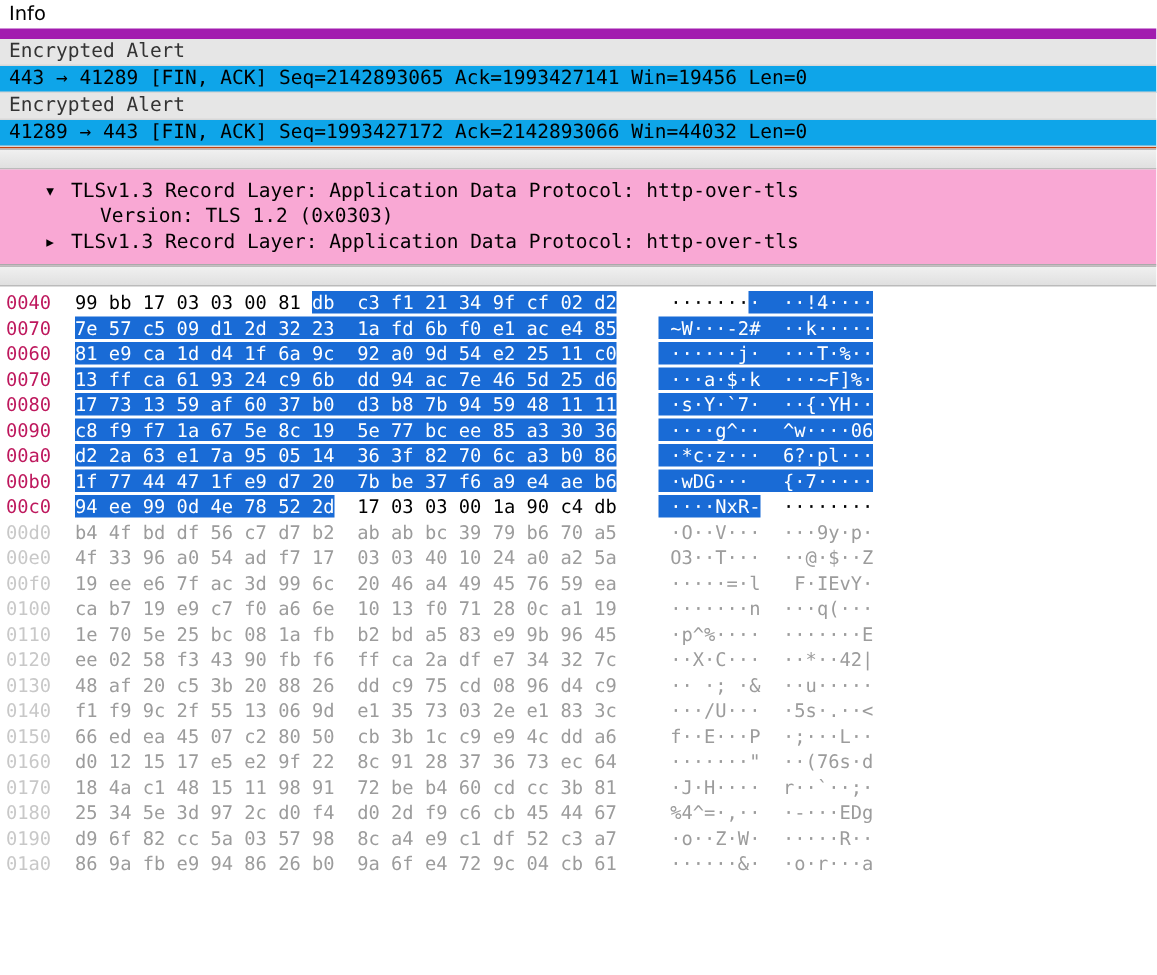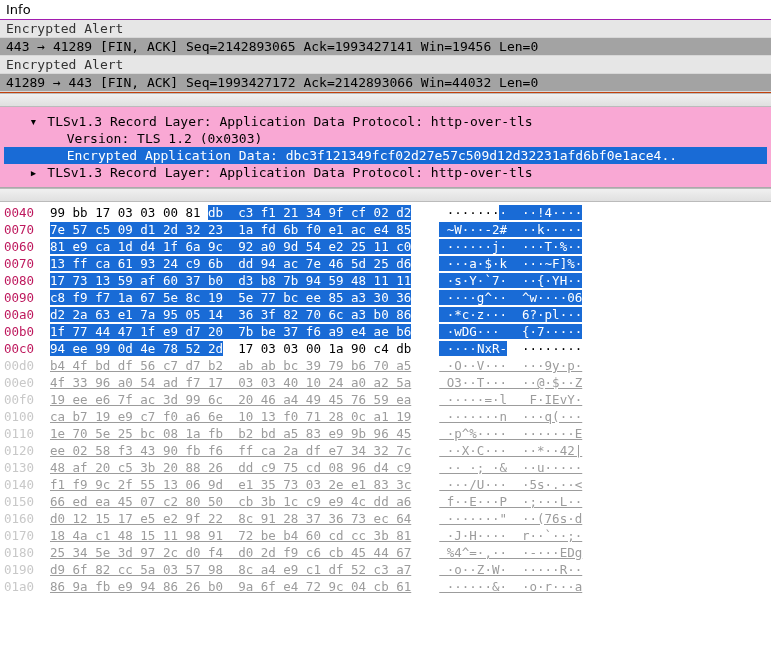--- a/index.html
+++ b/index.html
@@ -9,35 +9,35 @@
     background: #fff;
     width: 771px;
     height: 650px;
     overflow: hidden;
     color: #000;
   }
   .info-header {
     font-family: "DejaVu Sans", Arial, sans-serif;
     font-size: 13px;
     padding: 2px 6px;
-    border-bottom: 1px solid #a21caf;
+    border-bottom: 7px solid #a21caf;
     background: #fff;
   }
   .packet-list {
     border-bottom: 1px solid #c2410c;
   }
   .pkt-row {
     font-family: "DejaVu Sans Mono", monospace;
     font-size: 13px;
     padding: 1px 6px;
     white-space: pre;
     border-bottom: 1px solid #d8d8d8;
   }
   .pkt-row.light { background: #e6e6e6; color: #333; }
-  .pkt-row.dark  { background: #a3a3a3; color: #000; }
+  .pkt-row.dark  { background: #0ea5e9; color: #000; }
   .scroll-strip {
     height: 14px;
     background: linear-gradient(#f0f0f0,#e0e0e0);
     border-top: 1px solid #bbb;
     border-bottom: 1px solid #bbb;
   }
   .tree-pane {
     padding: 6px 4px 6px 4px;
     border-bottom: 1px solid #aaa;
     font-size: 13px;
@@ -58,21 +58,21 @@
     text-align:center;
   }
   .hex-pane {
     padding: 2px 4px;
     font-family: "DejaVu Sans Mono", monospace;
     font-size: 12.5px;
     line-height: 17px;
     overflow:hidden;
   }
   .hex-row { white-space: pre; }
-  .hex-row.dim { color: #9c9c9c; text-decoration: underline; }
+  .hex-row.dim { color: #9c9c9c; }
   .offset { color: #be185d; display:inline-block; width:46px; }
   .hex-row.dim .offset { color:#c8c8c8; }
   .ascii-sep { display:inline-block; width:28px; }
   .hl { background:#196bd6; color:#fff; }
 </style>
 </head>
 <body>
 
 <div class="info-header">Info</div>
 
@@ -80,21 +80,20 @@
   <div class="pkt-row light">Encrypted Alert</div>
   <div class="pkt-row dark">443 → 41289 [FIN, ACK] Seq=2142893065 Ack=1993427141 Win=19456 Len=0</div>
   <div class="pkt-row light">Encrypted Alert</div>
   <div class="pkt-row dark">41289 → 443 [FIN, ACK] Seq=1993427172 Ack=2142893066 Win=44032 Len=0</div>
 </div>
 <div class="scroll-strip"></div>
 
 <div class="tree-pane">
   <div class="tree-line">   <span class="twisty">▾</span> <span>TLSv1.3 Record Layer: Application Data Protocol: http-over-tls</span></div>
   <div class="tree-line">        <span>Version: TLS 1.2 (0x0303)</span></div>
-  <div class="tree-line selected">        <span>Encrypted Application Data: dbc3f121349fcf02d27e57c509d12d32231afd6bf0e1ace4..</span></div>
   <div class="tree-line">   <span class="twisty">▸</span> <span>TLSv1.3 Record Layer: Application Data Protocol: http-over-tls</span></div>
 </div>
 <div class="scroll-strip"></div>
 
 <div class="hex-pane" id="hex-pane">
     <div class="hex-row"><span class="offset">0040</span><span>99 bb 17 03 03 00 81 </span><span class="hl">db  c3 f1 21 34 9f cf 02 d2</span><span class="ascii-sep"></span><span> ·······</span><span class="hl">·  ··!4····</span></div>
     <div class="hex-row"><span class="offset">0070</span><span class="hl">7e 57 c5 09 d1 2d 32 23  1a fd 6b f0 e1 ac e4 85</span><span class="ascii-sep"></span><span class="hl"> ~W···-2#  ··k·····</span></div>
     <div class="hex-row"><span class="offset">0060</span><span class="hl">81 e9 ca 1d d4 1f 6a 9c  92 a0 9d 54 e2 25 11 c0</span><span class="ascii-sep"></span><span class="hl"> ······j·  ···T·%··</span></div>
     <div class="hex-row"><span class="offset">0070</span><span class="hl">13 ff ca 61 93 24 c9 6b  dd 94 ac 7e 46 5d 25 d6</span><span class="ascii-sep"></span><span class="hl"> ···a·$·k  ···~F]%·</span></div>
     <div class="hex-row"><span class="offset">0080</span><span class="hl">17 73 13 59 af 60 37 b0  d3 b8 7b 94 59 48 11 11</span><span class="ascii-sep"></span><span class="hl"> ·s·Y·`7·  ··{·YH··</span></div>

